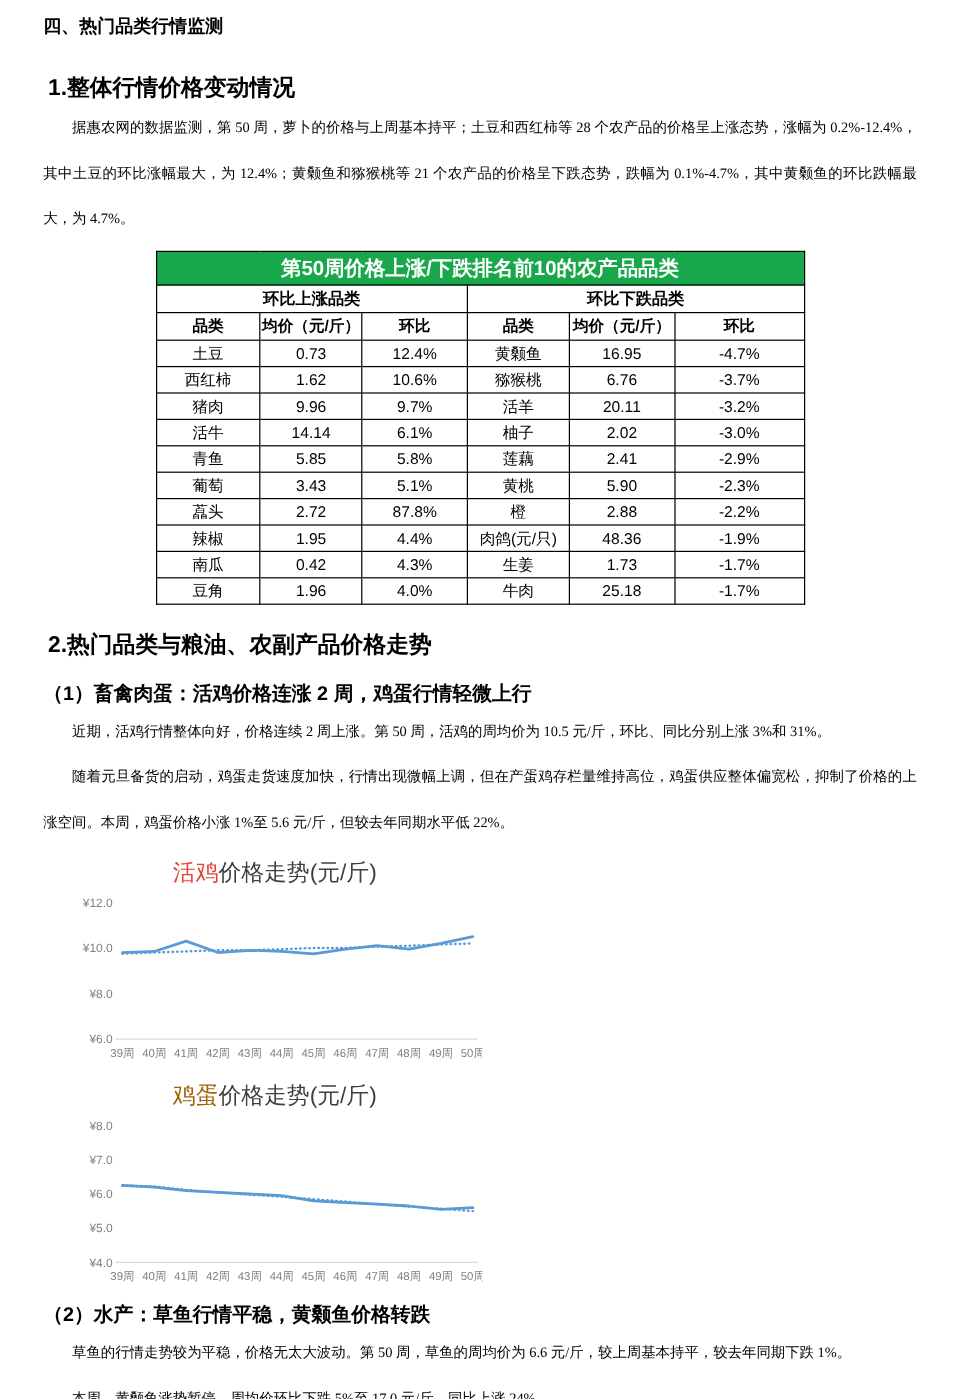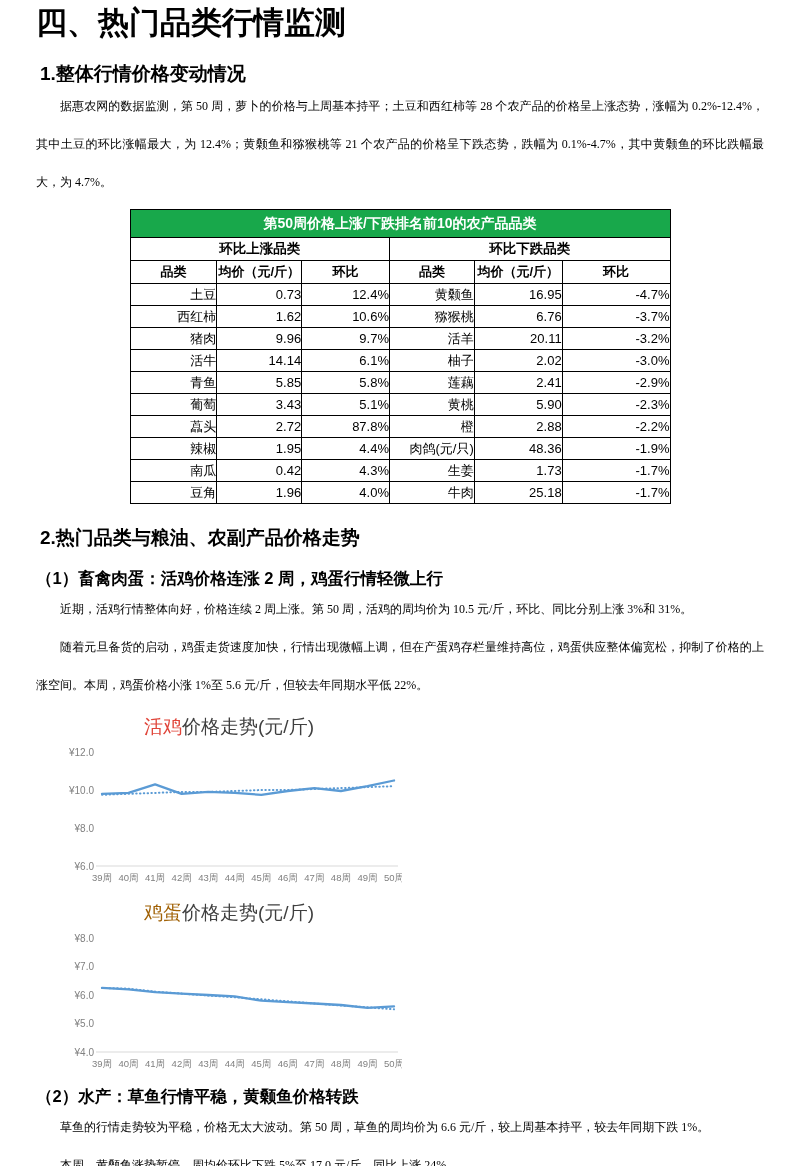--- a/index.html
+++ b/index.html
@@ -1,36 +1,36 @@
 <!DOCTYPE html>
 <html><head>
 <meta charset="utf-8">
 <style>
   html,body{margin:0;padding:0;background:#ffffff;}
   body{width:800px;height:1166px;overflow:hidden;color:#000;
        font-family:"Liberation Serif","DejaVu Serif",serif;}
   .page{padding:6px 36px 0 36px;}
 
-  h1{margin:0;font-size:31px;line-height:34px;font-weight:bold;
+  h1{margin:0;font-size:15px;line-height:34px;font-weight:bold;
      font-family:"Liberation Sans","DejaVu Sans",sans-serif;}
   h2{margin:20px 0 0 4px;font-size:19px;line-height:27px;font-weight:bold;
      font-family:"Liberation Sans","DejaVu Sans",sans-serif;}
   h3{margin:15px 0 0 0;font-size:16.5px;line-height:24px;font-weight:bold;
      font-family:"Liberation Sans","DejaVu Sans",sans-serif;}
   p.body{margin:0;font-size:12px;line-height:38px;text-align:justify;
          text-indent:2em;} .mt10{margin-top:10px;} .mt6{margin-top:6px;} .mt0{margin-top:0;}
 
   table.price-table{width:541px;margin:8px auto 0 auto;border-collapse:collapse;
      border:1.5px solid #000;text-align:center;
      font-family:"Liberation Sans","DejaVu Sans",sans-serif;}
   .price-table td,.price-table th{border:1px solid #000;padding:0;}
-  .tbl-title-cell{height:27px;font-size:14px;font-weight:bold;color:#ffffff;}
+  .tbl-title-cell{height:27px;font-size:17px;font-weight:bold;color:#ffffff;}
   .tbl-group th{height:22px;font-size:13.5px;font-weight:bold;}
   .tbl-cols th{height:22px;font-size:13px;font-weight:bold;}
-  .price-table tbody td{height:21px;font-size:13px;text-align:right;}
+  .price-table tbody td{height:21px;font-size:13px;}
 
   .charts{display:flex;gap:12px;margin:10px 0 0 20px;flex-direction:column;}
   .chart{width:346px;}
   .chart-title{height:28px;text-align:center;font-size:19px;color:#3f3f3f;
      font-family:"Liberation Sans","DejaVu Sans",sans-serif;}
   .chart-title .hl{color:#e0453a;}
   svg.plot{display:block;}
   svg.plot text{font-family:"Liberation Sans","DejaVu Sans",sans-serif;}
 </style>
 </head>

